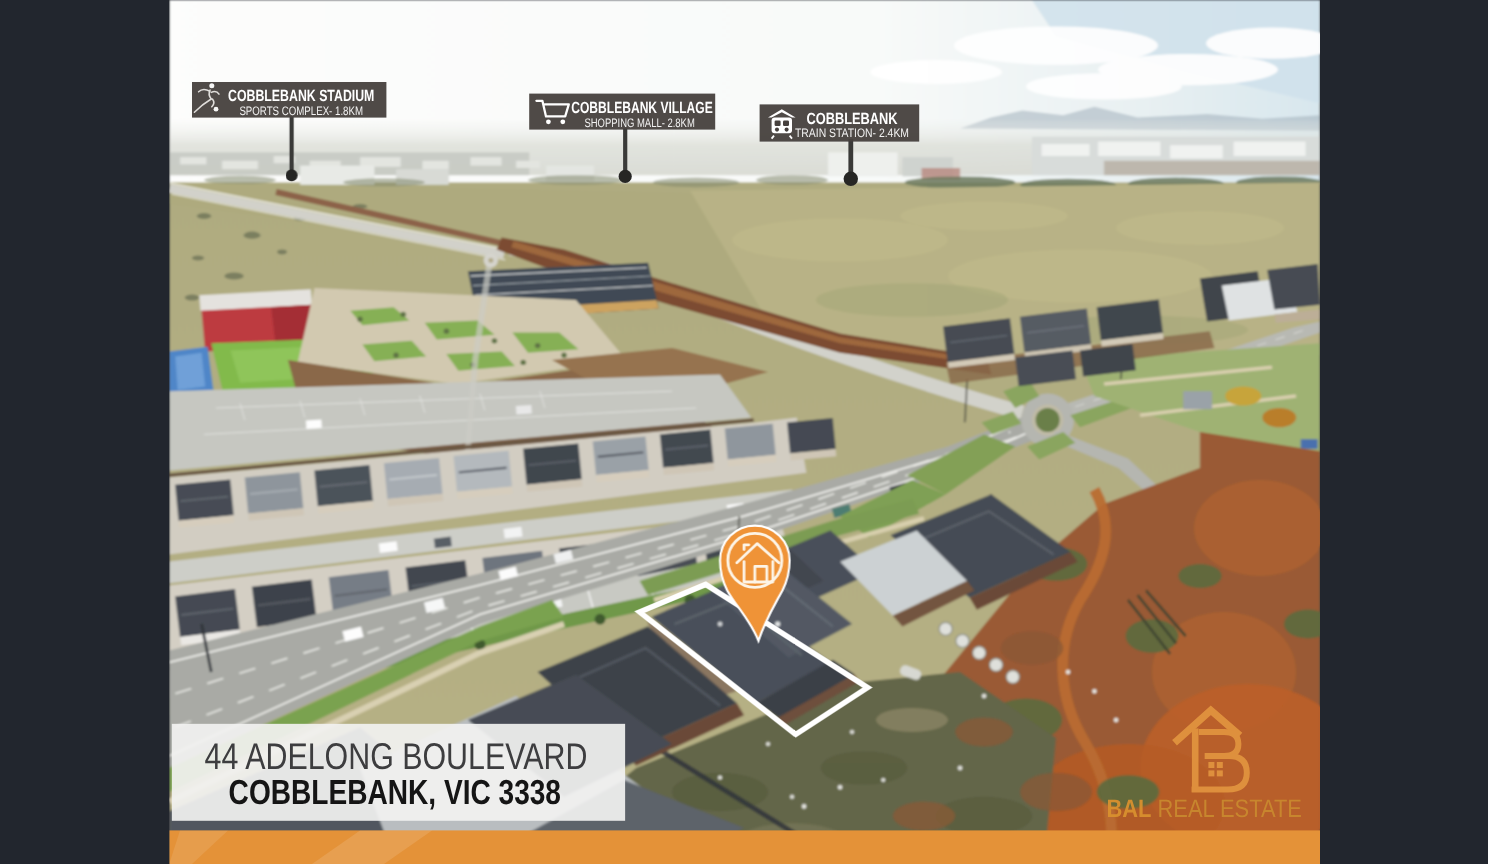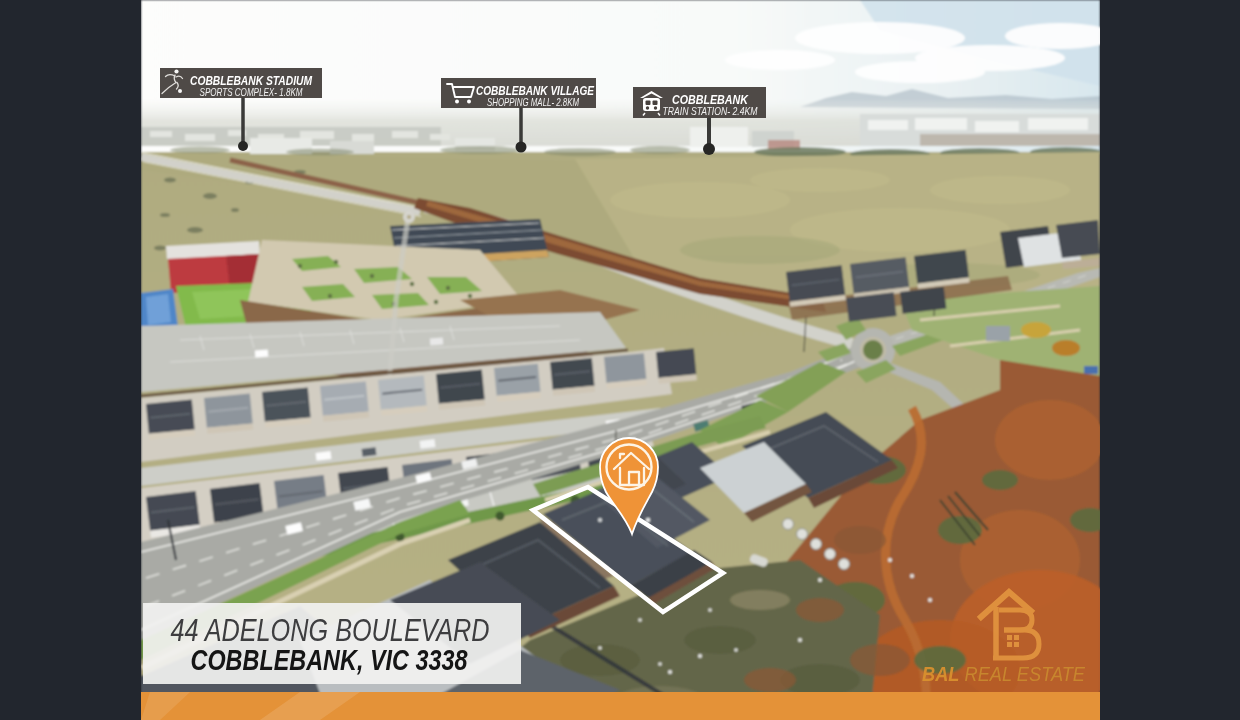--- a/index.html
+++ b/index.html
@@ -1,17 +1,17 @@
 <!DOCTYPE html>
 <html><head>
 <meta charset="utf-8">
 <style>
 html,body{margin:0;padding:0;background:#22262e;}
 body{width:1240px;height:720px;overflow:hidden;font-family:"Liberation Sans",sans-serif;}
-.stage{position:relative;width:1068px;height:720px;font-style:italic;}
+.stage{position:relative;width:1068px;height:720px;}
 svg{position:absolute;top:0;left:0;display:block;}
 </style>
 </head>
 <body>
 <div class="stage">
 <svg width="1240" height="720" viewBox="0 0 1240 720">
 <defs>
 <linearGradient id="skyg" x1="0" y1="0" x2="1" y2="0">
 <stop offset="0" stop-color="#fdfdfc"></stop>
 <stop offset="0.62" stop-color="#f8faf9"></stop>

